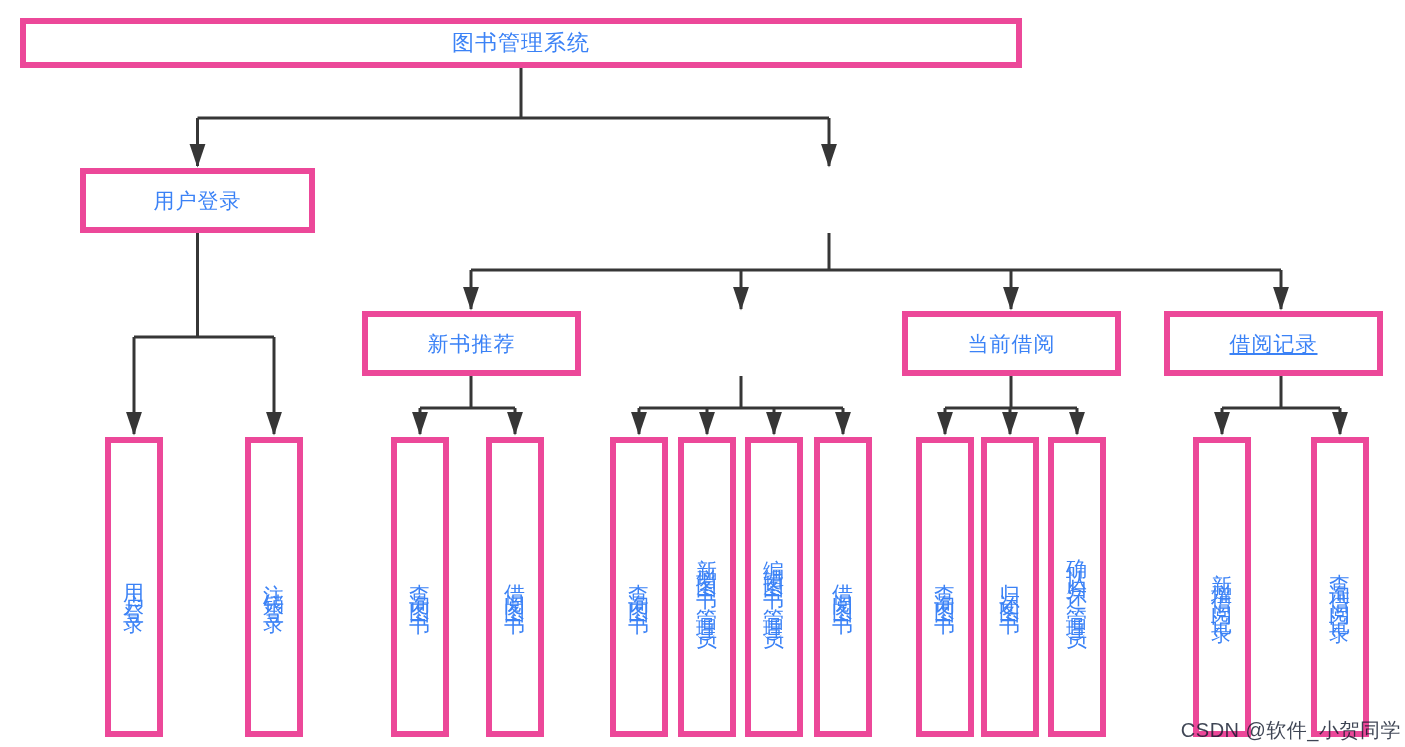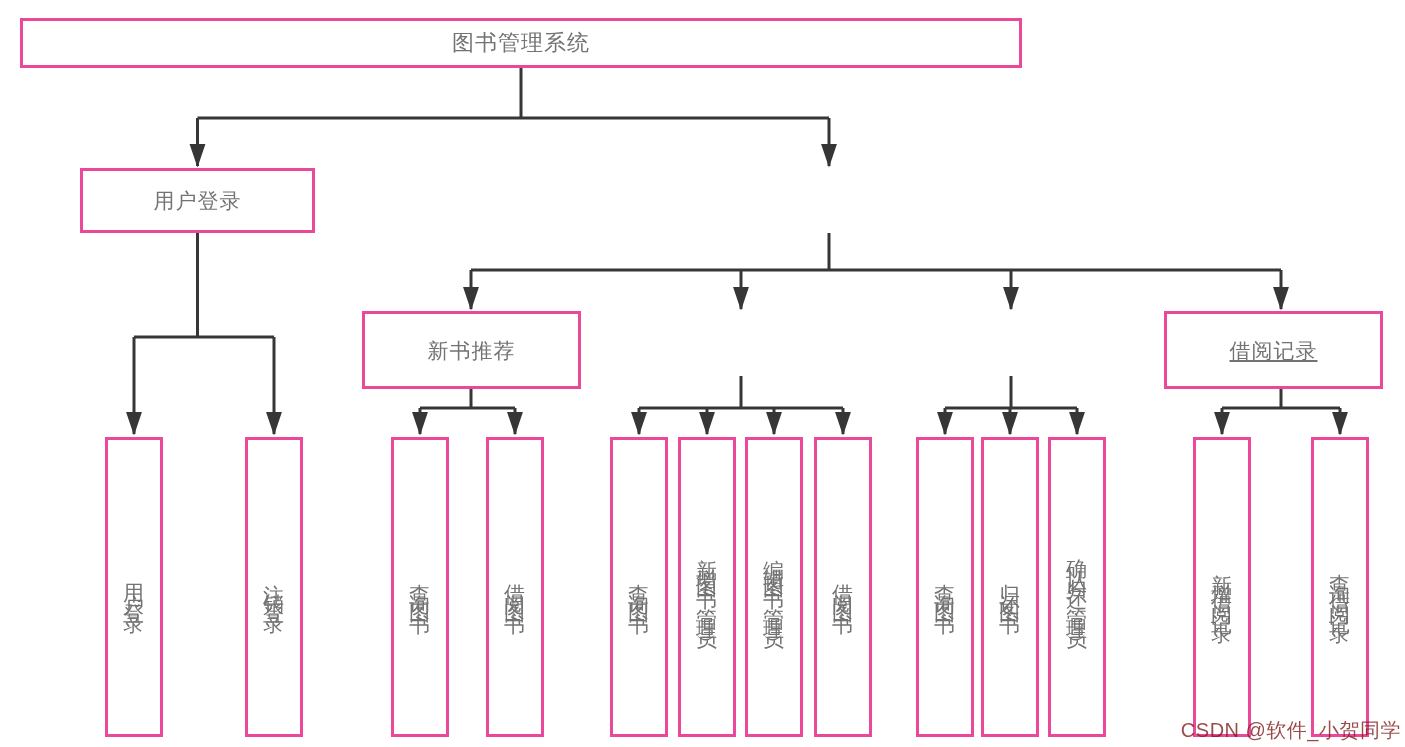--- a/index.html
+++ b/index.html
@@ -13,33 +13,33 @@
   }
   #connectors {
     position: absolute;
     left: 0; top: 0;
     width: 1405px; height: 747px;
   }
   .box {
     position: absolute;
     box-sizing: border-box;
     background: #ffffff;
-    border: 3px solid #ec4899;
+    border: 6px solid #ec4899;
     display: flex;
     align-items: center;
     justify-content: center;
-    color: #737373;
+    color: #3b82f6;
     font-size: 21px;
     letter-spacing: 1px;
     text-align: center;
     line-height: 1;
   }
   .hbox { height: 50px; }
   .lvl2 { height: 65px; width: 235px; top: 168px; }
-  .lvl3 { height: 78px; width: 219px; top: 311px; }
+  .lvl3 { height: 65px; width: 219px; top: 311px; }
   .vbox {
     top: 437px;
     width: 58px;
     height: 300px;
     writing-mode: vertical-rl;
     text-orientation: mixed;
     letter-spacing: 10px;
     font-size: 21px;
   }
   #watermark {
@@ -94,34 +94,35 @@
       <line x1="1222" y1="408" x2="1222" y2="434" marker-end="url(#arr)"></line>
       <line x1="1340" y1="408" x2="1340" y2="434" marker-end="url(#arr)"></line>
     </g>
   </svg>
 
   <div class="box hbox" style="left:20px; top:18px; width:1002px; font-size:22px;">图书管理系统</div>
 
   <div class="box lvl2" style="left:80px;">用户登录</div>
 
   <div class="box lvl3" style="left:362px;">新书推荐</div>
+  <div class="box lvl3" style="left:902px;">当前借阅</div>
   <div class="box lvl3" style="left:1164px;text-decoration:underline;">借阅记录</div>
 
   <div class="box vbox" style="left:105px;">用户登录</div>
   <div class="box vbox" style="left:245px;">注销登录</div>
 
   <div class="box vbox" style="left:391px;">查询图书</div>
   <div class="box vbox" style="left:486px;">借阅图书</div>
 
   <div class="box vbox" style="left:610px;">查询图书</div>
   <div class="box vbox" style="left:678px;">新增图书（管理员）</div>
   <div class="box vbox" style="left:745px;">编辑图书（管理员）</div>
   <div class="box vbox" style="left:814px;">借阅图书</div>
 
   <div class="box vbox" style="left:916px;">查询图书</div>
   <div class="box vbox" style="left:981px;">归还图书</div>
   <div class="box vbox" style="left:1048px;">确认归还（管理员）</div>
 
   <div class="box vbox" style="left:1193px;">新增借阅记录</div>
   <div class="box vbox" style="left:1311px;">查询借阅记录</div>
 
-  <div id="watermark" style="color: #7f1d1d;">CSDN @软件_小贺同学</div>
+  <div id="watermark" style="color: #0f172a;">CSDN @软件_小贺同学</div>
 </div>
 
 </body></html>

